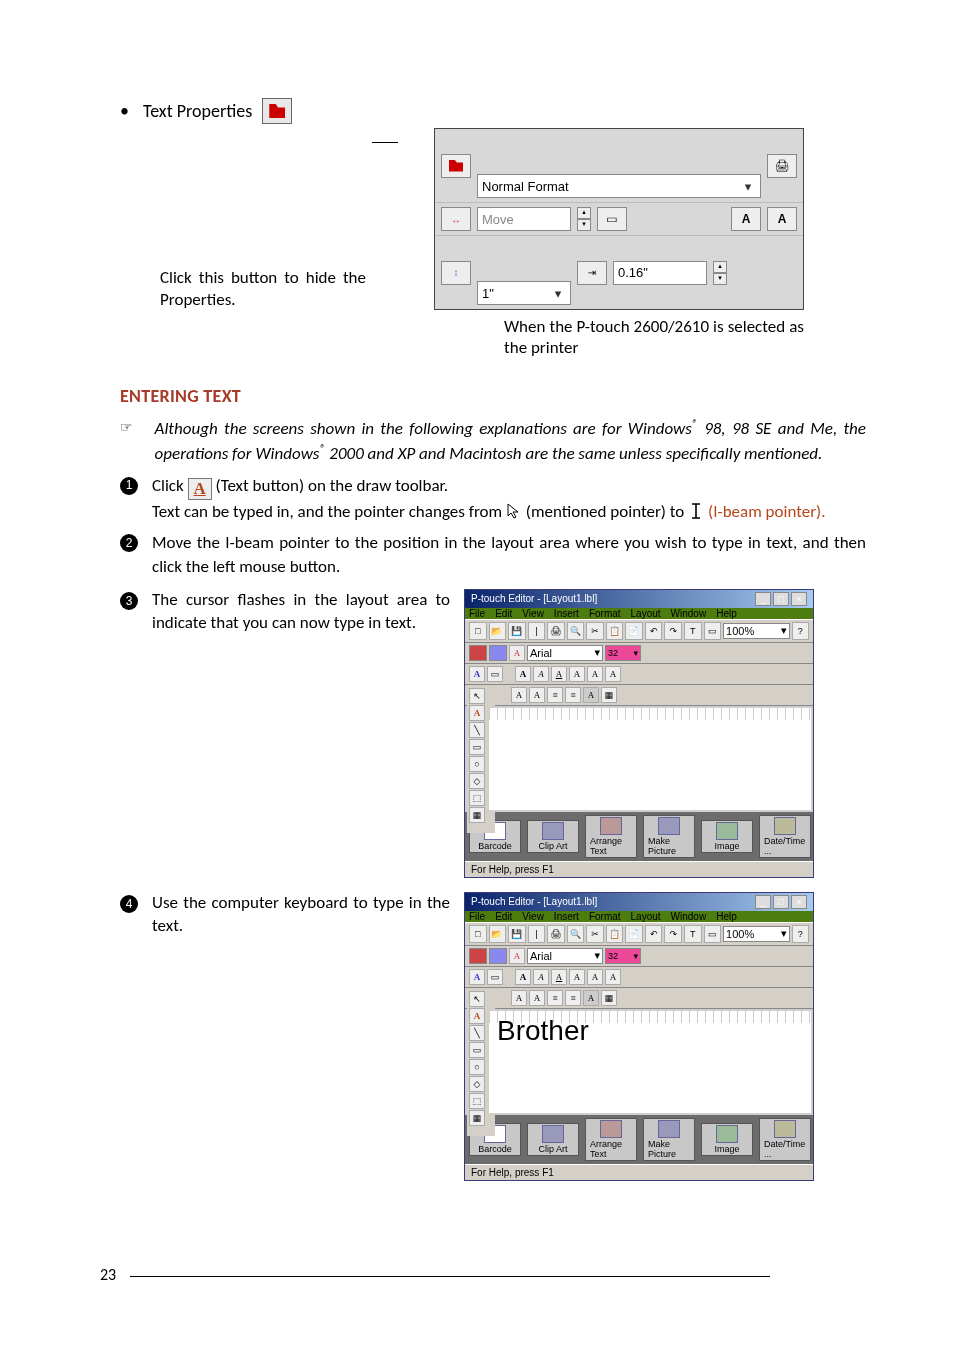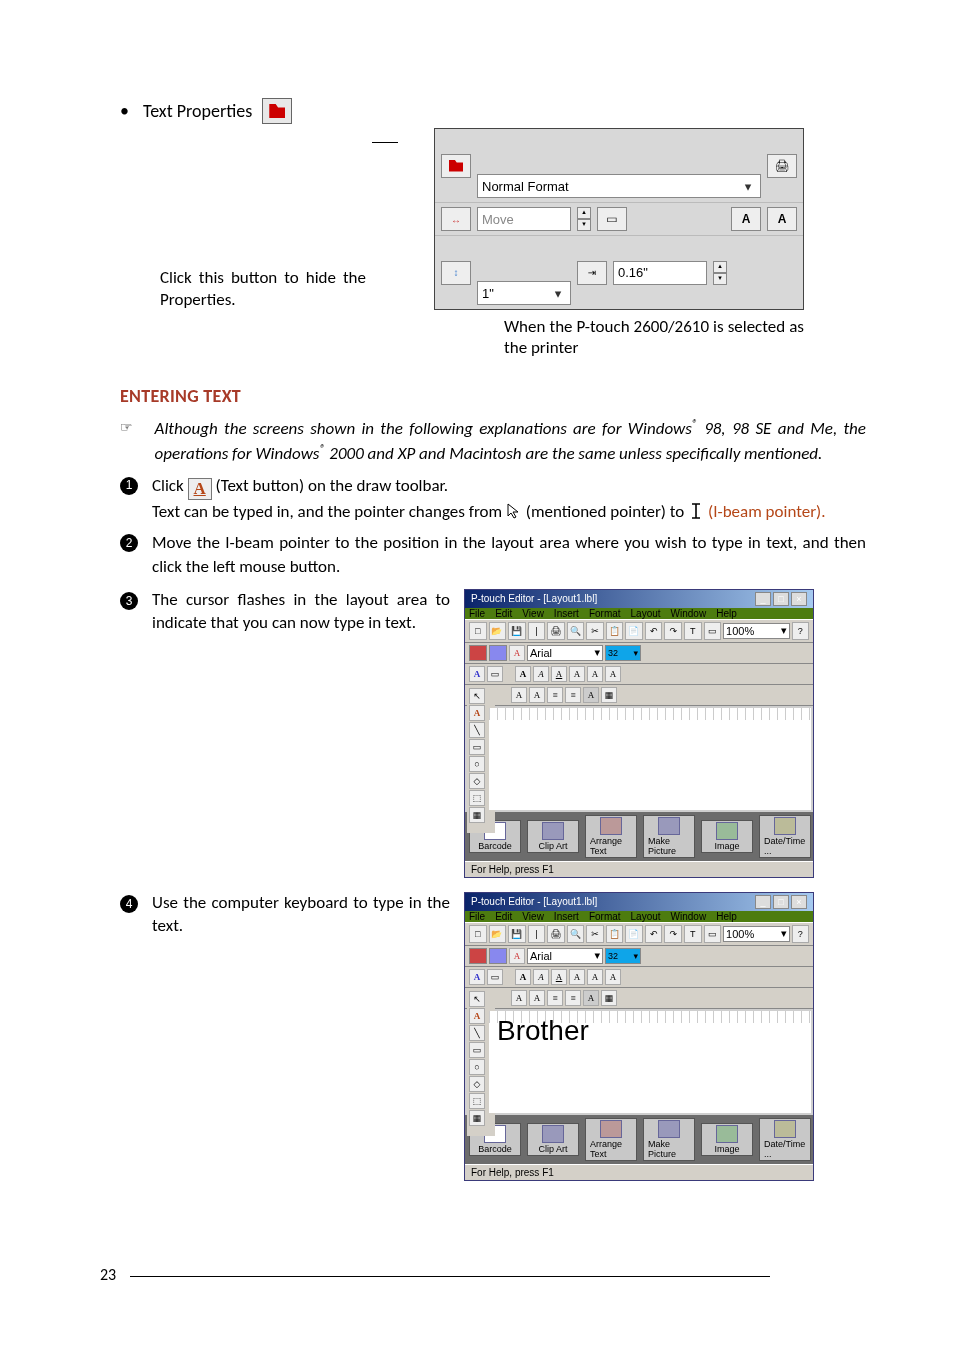--- a/index.html
+++ b/index.html
@@ -169,21 +169,21 @@
   .ss-toolbar { background:#d4d0c8; padding:2px 4px; display:flex; gap:2px; border-top:1px solid #fff; border-bottom:1px solid #888; align-items:center;}
   .tbtn{width:18px;height:16px;border:1px solid #aaa;background:#eee;display:inline-flex;align-items:center;justify-content:center;font-size:9px;}
   .ss-canvas { background:#fff; height:102px; margin:2px 2px 2px 24px; position:relative; overflow:hidden;}
   .ss-canvas.with-text::after{ content:attr(data-text); position:absolute; left:8px; top:4px; font-family:Arial; font-size:28px; color:#000;}
   .ss-canvas .ruler-h{position:absolute;left:0;right:0;top:0;height:12px;background:repeating-linear-gradient(90deg,#ccc 0,#ccc 1px,transparent 1px,transparent 8px);}
   .ss-side { position:absolute; width:24px; background:#d4d0c8; display:flex; flex-direction:column; gap:1px; padding:2px 2px;}
   .ss-proprow{background:#d4d0c8;display:flex;gap:2px;padding:2px 4px;align-items:center;border-bottom:1px solid #888;}
   .redbox{width:16px;height:14px;border:1px solid #888;background:#c44;}
   .bluebtn{width:16px;height:14px;border:1px solid #888;background:#88e;}
   .fontcombo{border:1px solid #888;background:#fff;height:14px;width:70px;padding:0 2px;font-size:11px;display:flex;align-items:center;justify-content:space-between;}
-  .sizecombo{border:1px solid #888;background:#0ea5e9;height:14px;width:30px;padding:0 2px;font-size:9px;display:flex;align-items:center;justify-content:space-between;}
+  .sizecombo{border:1px solid #888;background:#ec4899;height:14px;width:30px;padding:0 2px;font-size:9px;display:flex;align-items:center;justify-content:space-between;}
   .fbtn{width:14px;height:14px;border:1px solid #aaa;background:#eee;display:inline-flex;align-items:center;justify-content:center;font-size:9px;font-family:"Times New Roman";}
   .ss-bottombar{background:#6c6c6c;padding:3px 4px;display:flex;gap:6px;align-items:center;}
   .bigbtn{background:#c8c8c8;border:1px solid #555;padding:1px 4px;font-size:9px;display:flex;flex-direction:column;align-items:center;gap:1px;min-width:42px;}
   .bigbtn .ic{width:20px;height:16px;background:#99b;border:1px solid #669;}
   .ss-status{background:#d4d0c8;padding:2px 6px;font-size:10px;border-top:1px solid #fff;}
   .ss-wrap{position:relative;}
 
   .pagenum {
     position: absolute;
     left: 100px;

